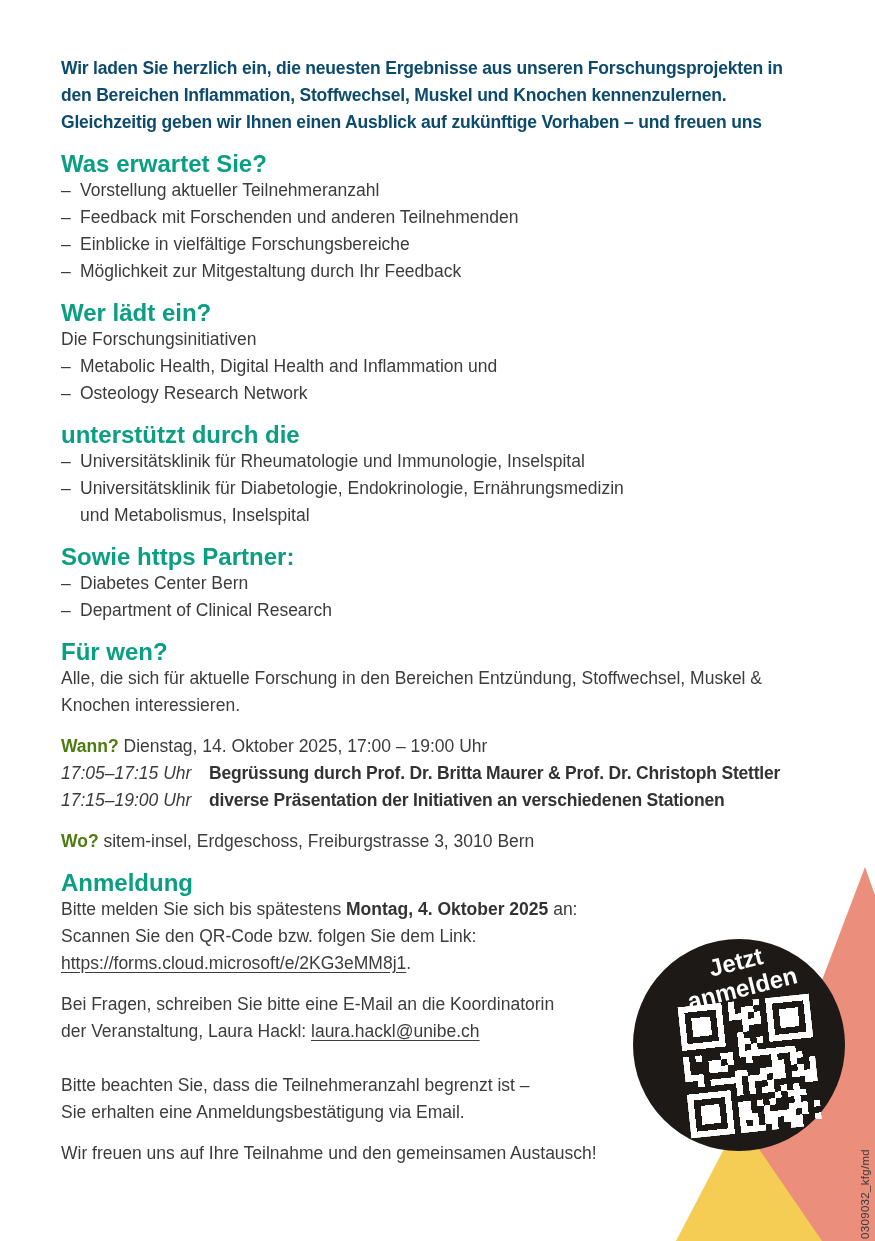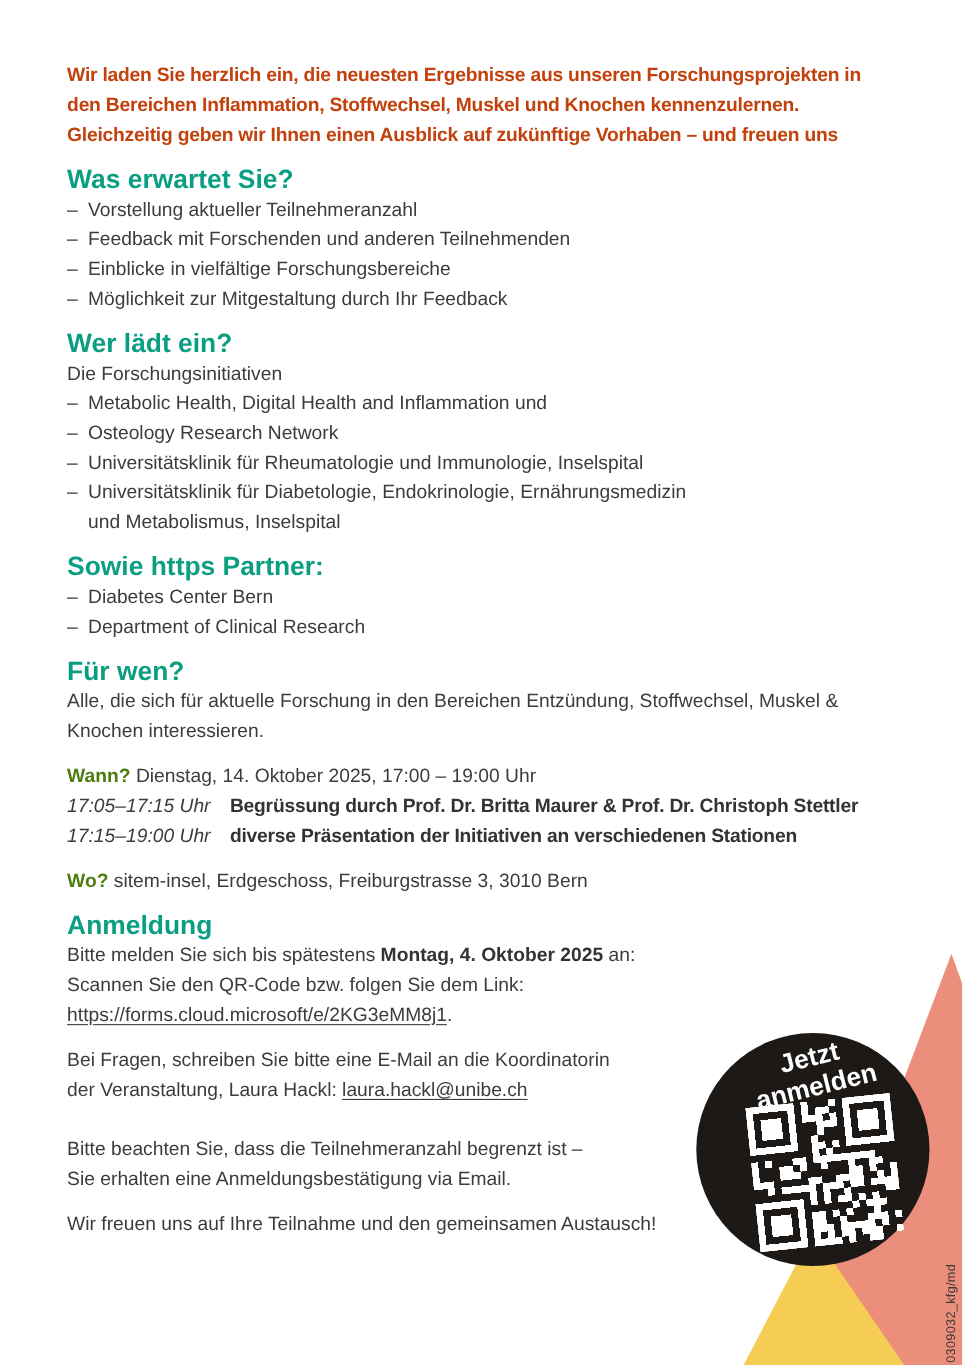--- a/index.html
+++ b/index.html
@@ -1,20 +1,20 @@
 <!DOCTYPE html>
 <html><head>
 <meta charset="utf-8">
 <style>
   html,body{margin:0;padding:0;background:#ffffff;}
   .page{position:relative;width:875px;height:1241px;background:#ffffff;overflow:hidden;
         font-family:"Liberation Sans", sans-serif;color:#3c3c3c;}
   .content{position:absolute;left:61px;top:55px;width:770px;font-size:17.5px;line-height:27px;z-index:3;}
   .line{white-space:nowrap;}
-  .intro{font-weight:bold;color:#c2410c;letter-spacing:-0.2px;}
+  .intro{font-weight:bold;color:#0c4a6e;letter-spacing:-0.2px;}
   .heading{color:#0a9e82;font-weight:bold;font-size:24px;line-height:27px;margin-top:14px;white-space:nowrap;}
   .inline-label{color:#4d7c0f;font-weight:bold;}
   .block{margin-top:14px;}
   .block-lg{margin-top:27px;}
   .li{display:flex;}
   .li .dash{flex:none;width:19px;}
   .li .li-text{flex:1;}
   .sched-row{display:flex;white-space:nowrap;}
   .sched-time{flex:none;width:148px;font-style:italic;}
   .sched-desc{font-weight:bold;color:#333333;letter-spacing:-0.2px;}
@@ -222,20 +222,21 @@
       <div class="li">
         <span class="dash">–</span>
         <span class="li-text">Metabolic Health, Digital Health and Inflammation und</span>
       </div>
       <div class="li">
         <span class="dash">–</span>
         <span class="li-text">Osteology Research Network</span>
       </div>
     </div>
 
+    <div class="heading">unterstützt durch die</div>
     <div>
       <div class="li">
         <span class="dash">–</span>
         <span class="li-text">Universitätsklinik für Rheumatologie und Immunologie, Inselspital</span>
       </div>
       <div class="li">
         <span class="dash">–</span>
         <span class="li-text">
           <div class="line">Universitätsklinik für Diabetologie, Endokrinologie, Ernährungsmedizin</div>
           <div class="line">und Metabolismus, Inselspital</div>

